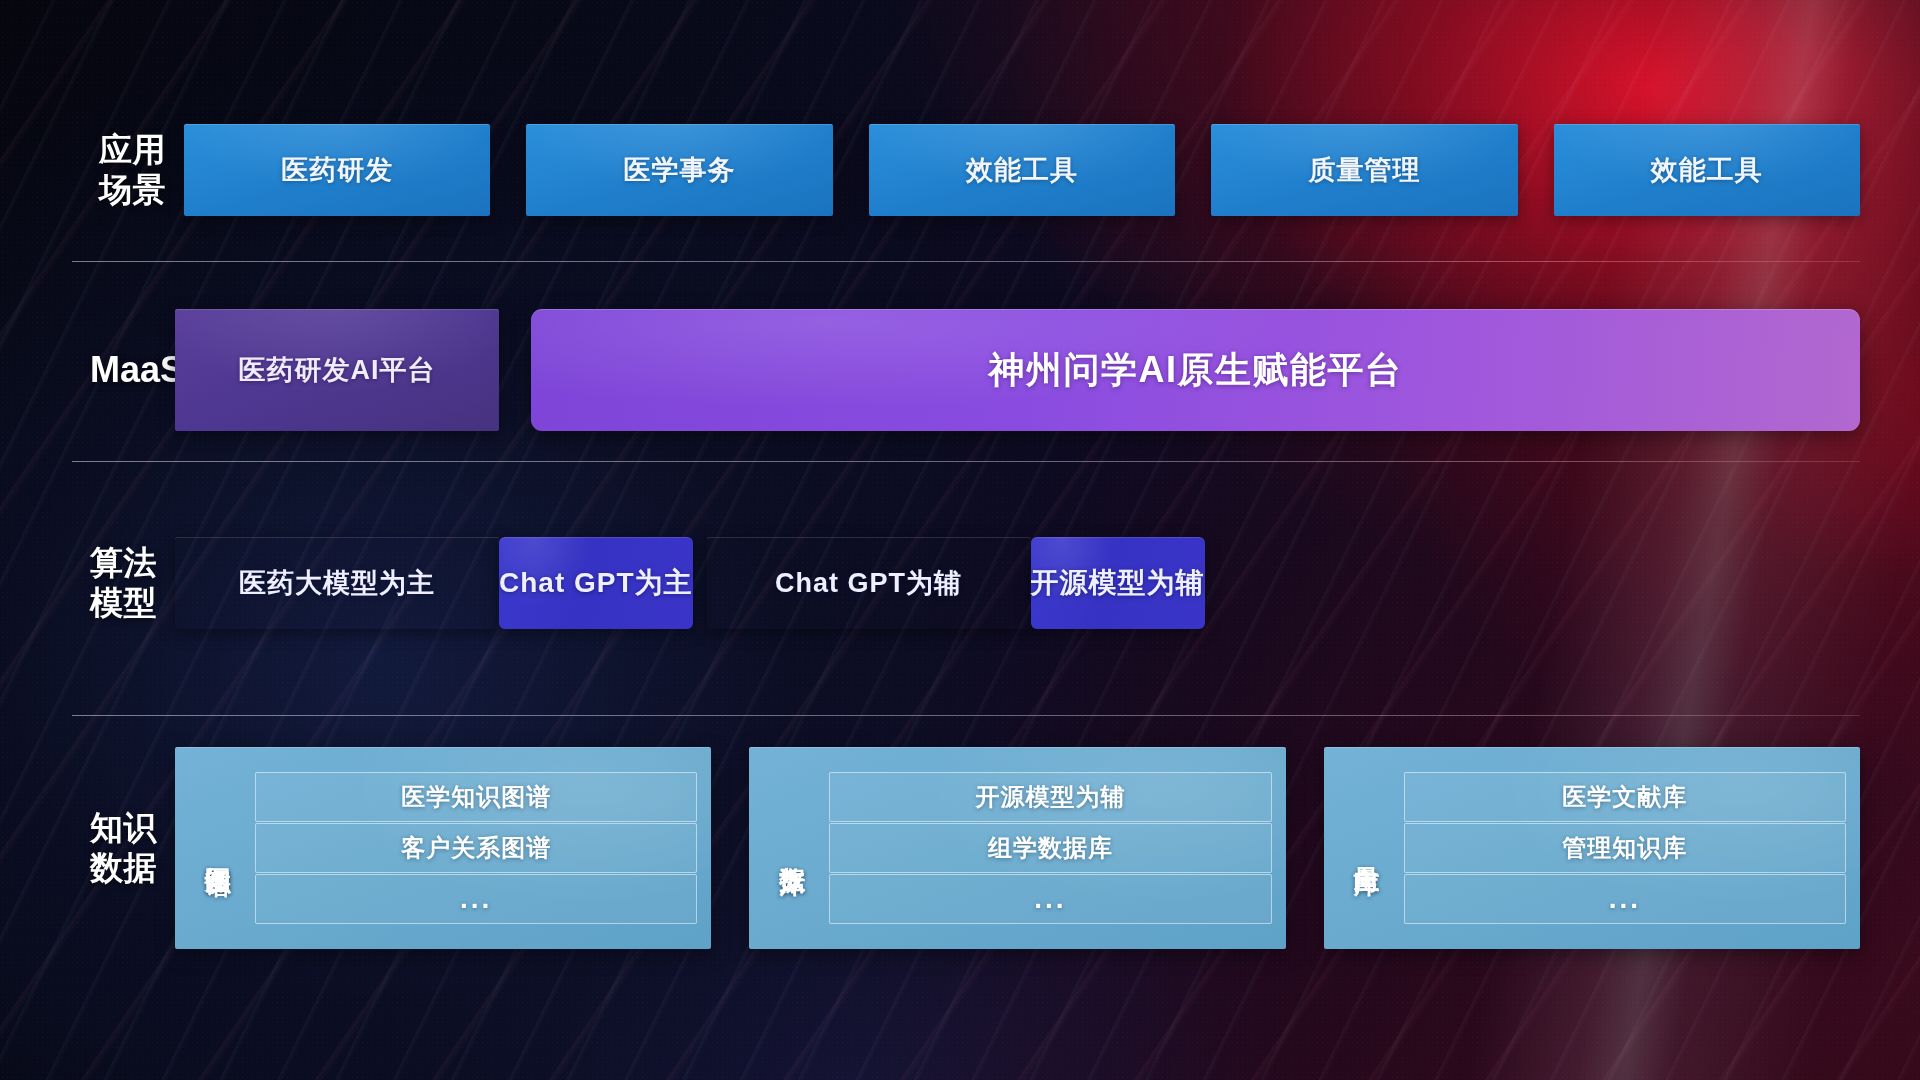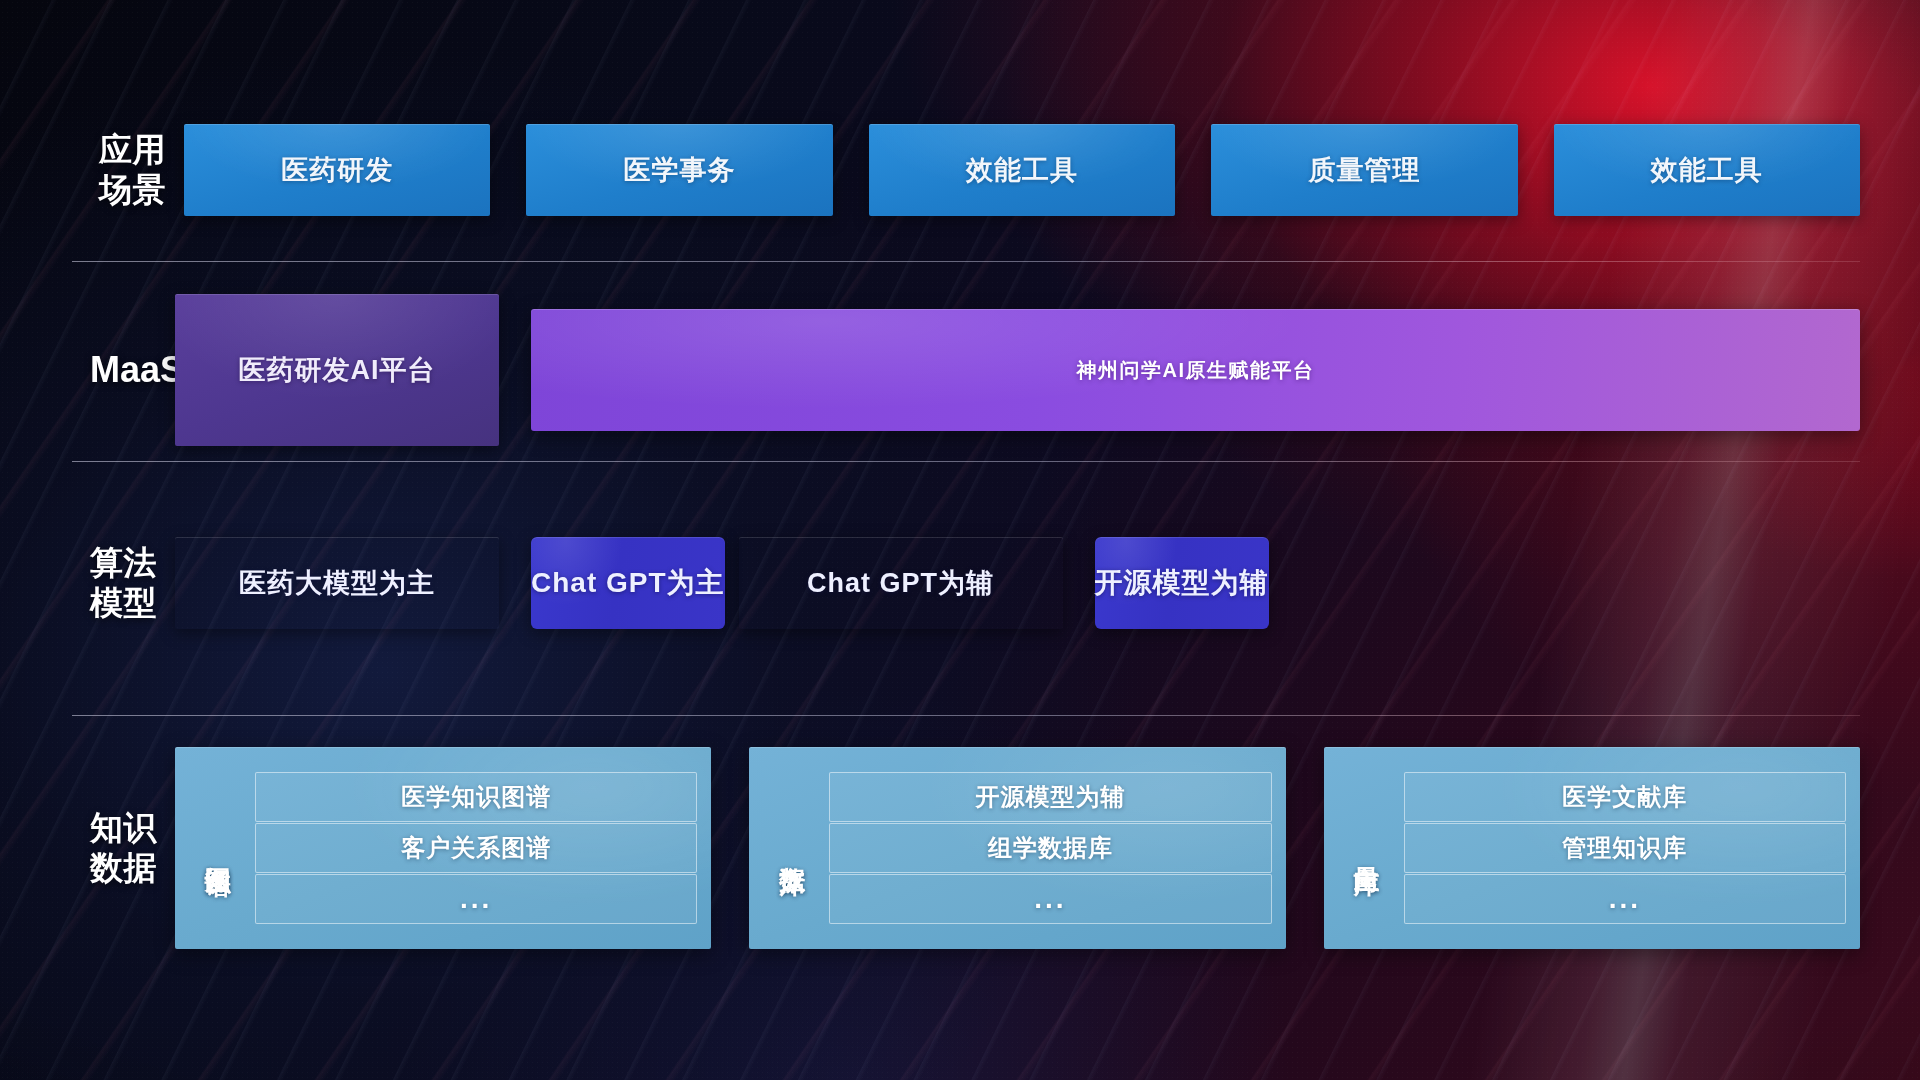--- a/index.html
+++ b/index.html
@@ -102,41 +102,41 @@
     font-size:27px; font-weight:700; letter-spacing:1px;
     background:
       radial-gradient(ellipse 70% 100% at 50% 0%, rgba(255,255,255,.10), rgba(255,255,255,0) 72%),
       linear-gradient(165deg,#2b8fdb 0%, #1f7ecb 55%, #1b73bf 100%);
     box-shadow:0 4px 16px rgba(0,0,0,.38), inset 0 1px 0 rgba(255,255,255,.17);
     text-shadow:0 1px 4px rgba(0,40,80,.45);
   }
 
   
   .maas-left {
-    height:152px;
+    height:122px;
     width:324px;
     flex:0 0 324px;
     border-radius:2px;
     display:flex; align-items:center; justify-content:center;
     color:#f0ecfb;
     font-size:27px; font-weight:700; letter-spacing:1px;
     background:
       radial-gradient(ellipse 80% 100% at 50% 0%, rgba(255,255,255,.09), rgba(255,255,255,0) 70%),
       linear-gradient(160deg,#5a3f9c 0%,#4e3790 52%,#46327f 100%);
     box-shadow:0 4px 16px rgba(0,0,0,.42), inset 0 1px 0 rgba(255,255,255,.14);
     text-shadow:0 1px 4px rgba(25,5,55,.5);
   }
   .maas-right {
     height:122px;
     flex:1 1 auto;
     margin-left:32px;
-    border-radius:3px;
-    display:flex; align-items:center; justify-content:center;
-    color:#ffffff;
-    font-size:20px; font-weight:700; letter-spacing:1.5px;
+    border-radius:11px;
+    display:flex; align-items:center; justify-content:center;
+    color:#ffffff;
+    font-size:36px; font-weight:700; letter-spacing:1.5px;
     background:
       radial-gradient(ellipse 60% 120% at 22% 10%, rgba(255,255,255,.13), rgba(255,255,255,0) 60%),
       linear-gradient(95deg,#7e45d8 0%,#8a4ce0 38%,#a057dd 70%,#b268cf 100%);
     box-shadow:0 5px 20px rgba(0,0,0,.40), inset 0 1px 0 rgba(255,255,255,.20);
     text-shadow:0 1px 5px rgba(40,5,80,.45);
   }
 
   
   .algo-stack { display:flex; flex-direction:row; gap:14px; flex:1 1 auto; }
   .algo-line  { display:flex; align-items:center; }
@@ -145,21 +145,21 @@
     border-radius:2px;
     display:flex; align-items:center; justify-content:center;
     color:#eef0ff; font-size:27px; font-weight:700; letter-spacing:1px;
     background:
       radial-gradient(ellipse 80% 100% at 50% 0%, rgba(255,255,255,.08), rgba(255,255,255,0) 70%),
       linear-gradient(165deg,#4churn 0%,#3b39cf 0%,#3733c4 55%,#322eb8 100%);
     box-shadow:0 4px 16px rgba(0,0,0,.40), inset 0 1px 0 rgba(255,255,255,.13);
     text-shadow:0 1px 4px rgba(10,10,60,.5);
   }
   .algo-right {
-    height:92px; flex:1 1 auto; margin-left:32px;
+    height:92px; flex:1 1 auto; 
     border-radius:6px;
     display:flex; align-items:center; justify-content:center;
     color:#eef0ff; font-size:28px; font-weight:700; letter-spacing:1px;
     background:
       radial-gradient(ellipse 50% 120% at 18% 5%, rgba(255,255,255,.10), rgba(255,255,255,0) 58%),
       linear-gradient(100deg,#3a38cd 0%,#3632c3 45%,#3a35c8 100%);
     box-shadow:0 4px 16px rgba(0,0,0,.40), inset 0 1px 0 rgba(255,255,255,.13);
     text-shadow:0 1px 4px rgba(10,10,60,.5);
   }
 

